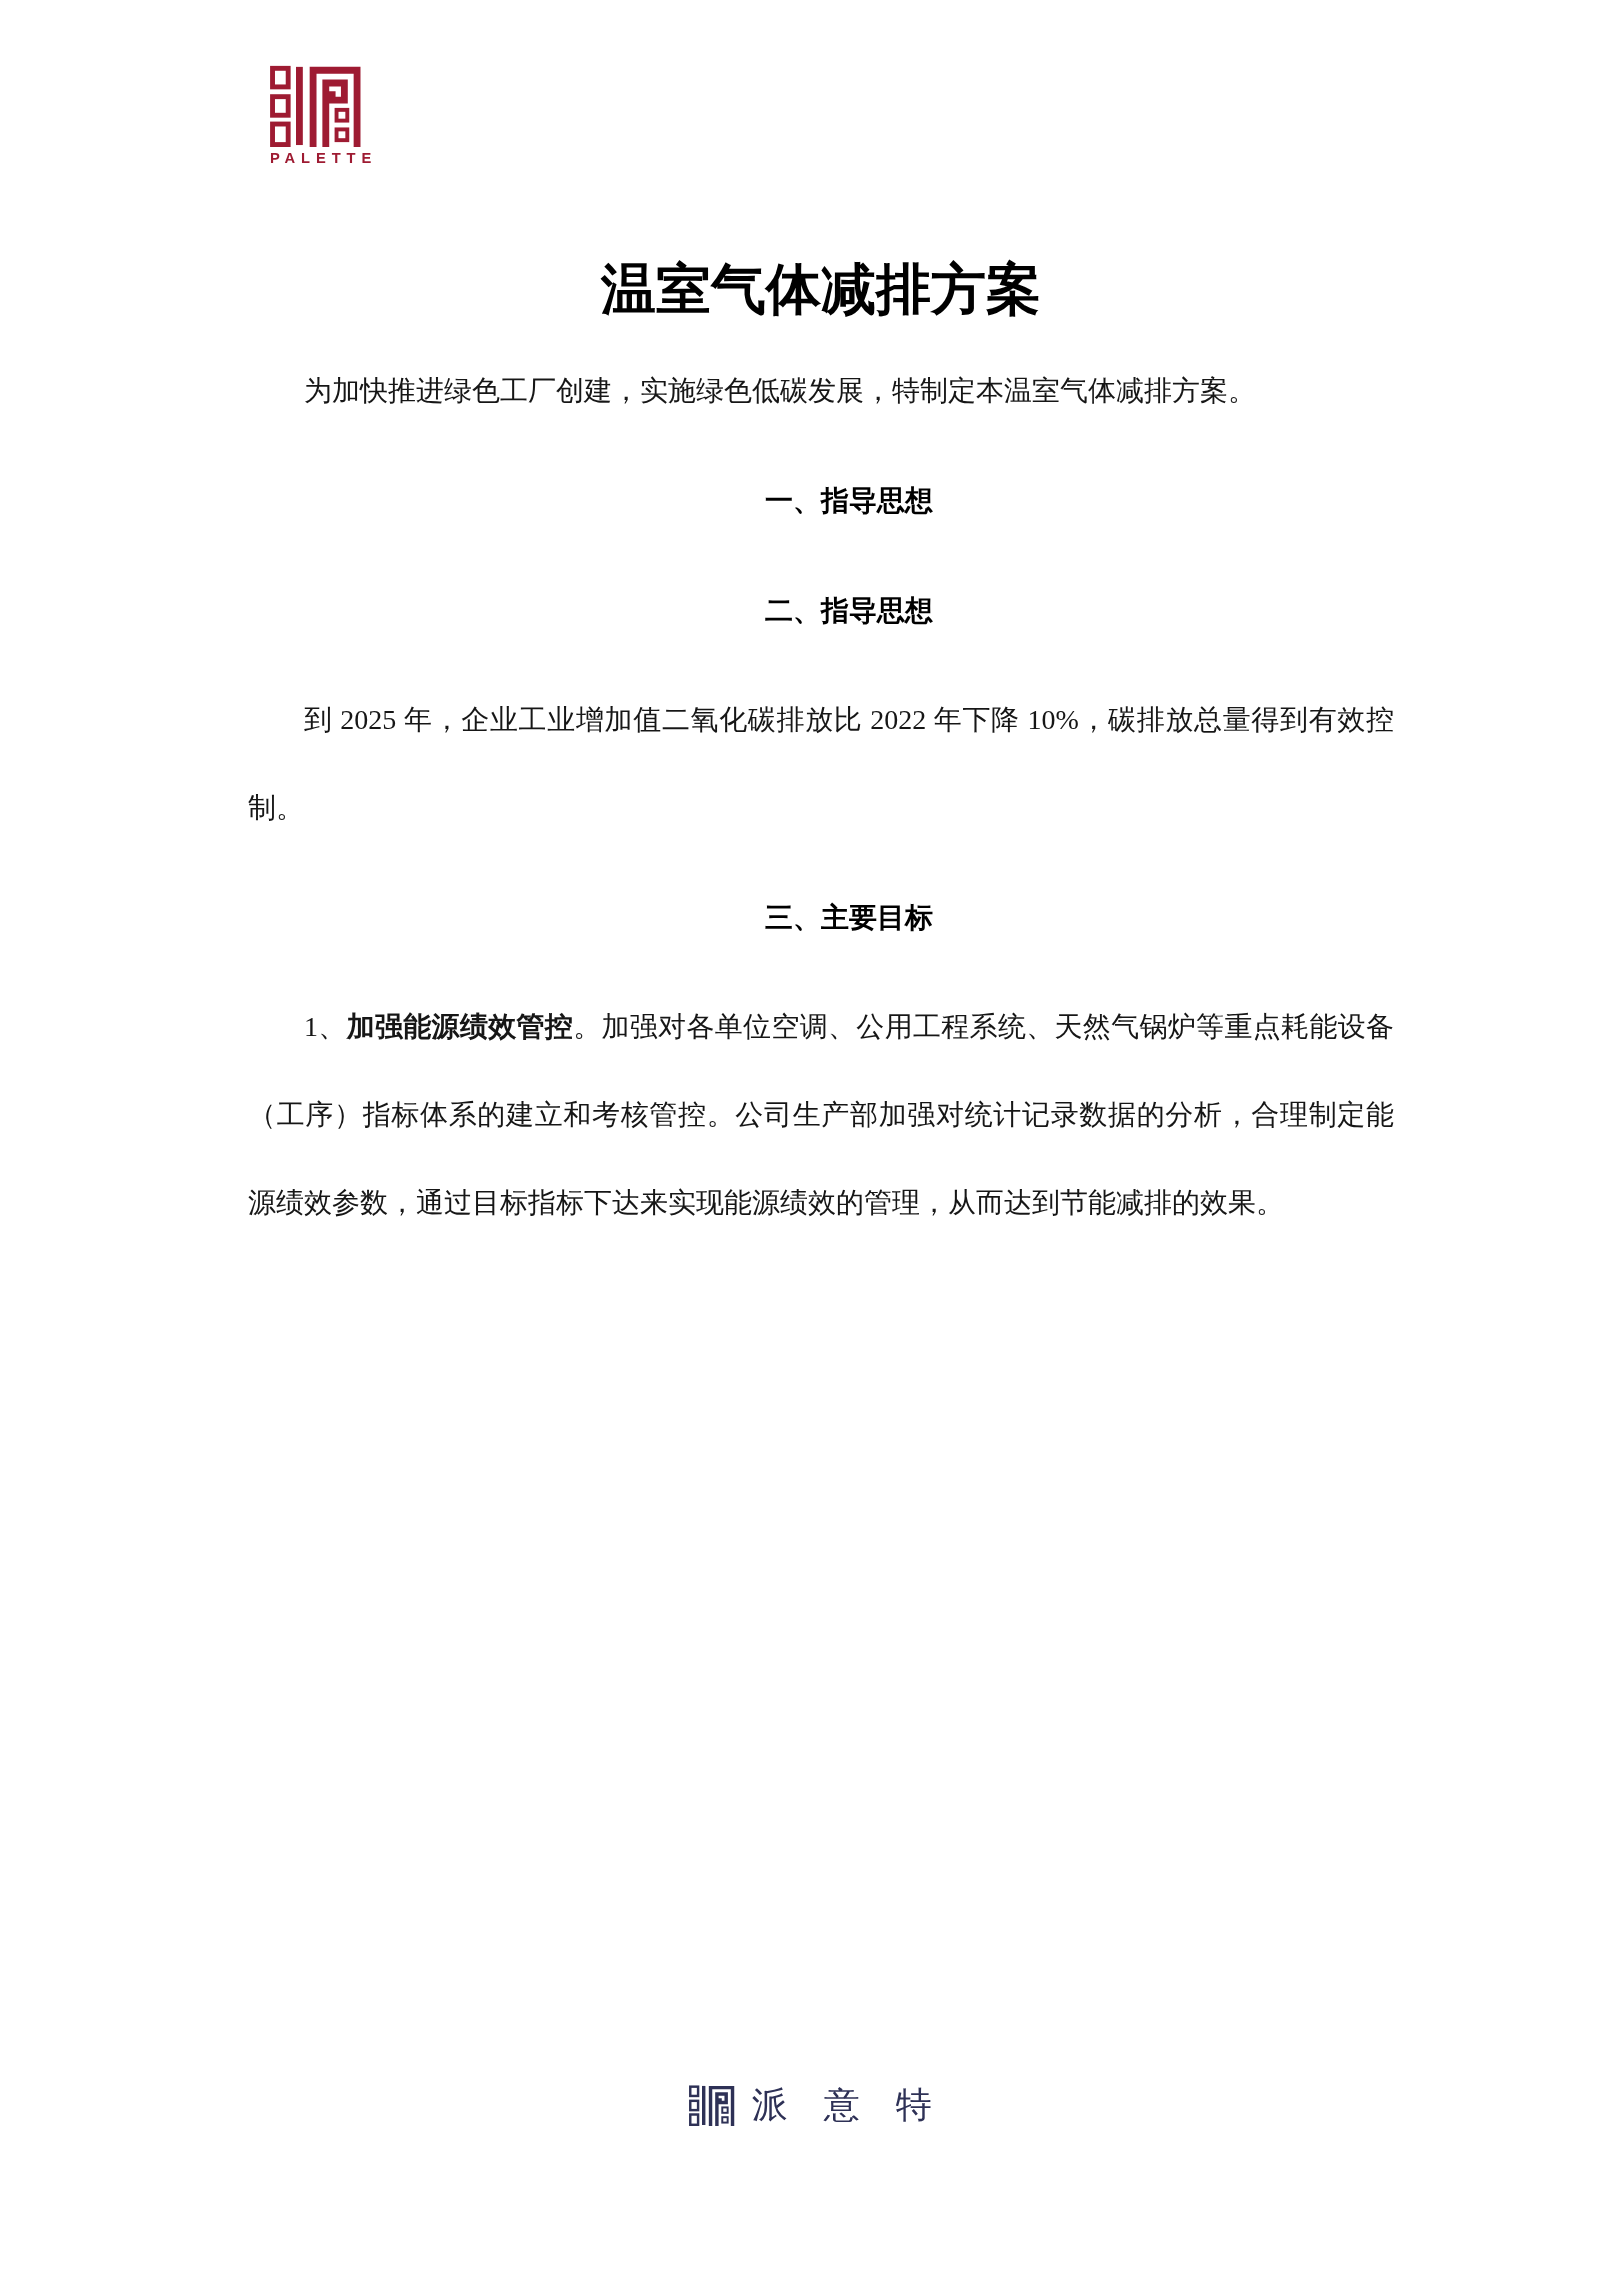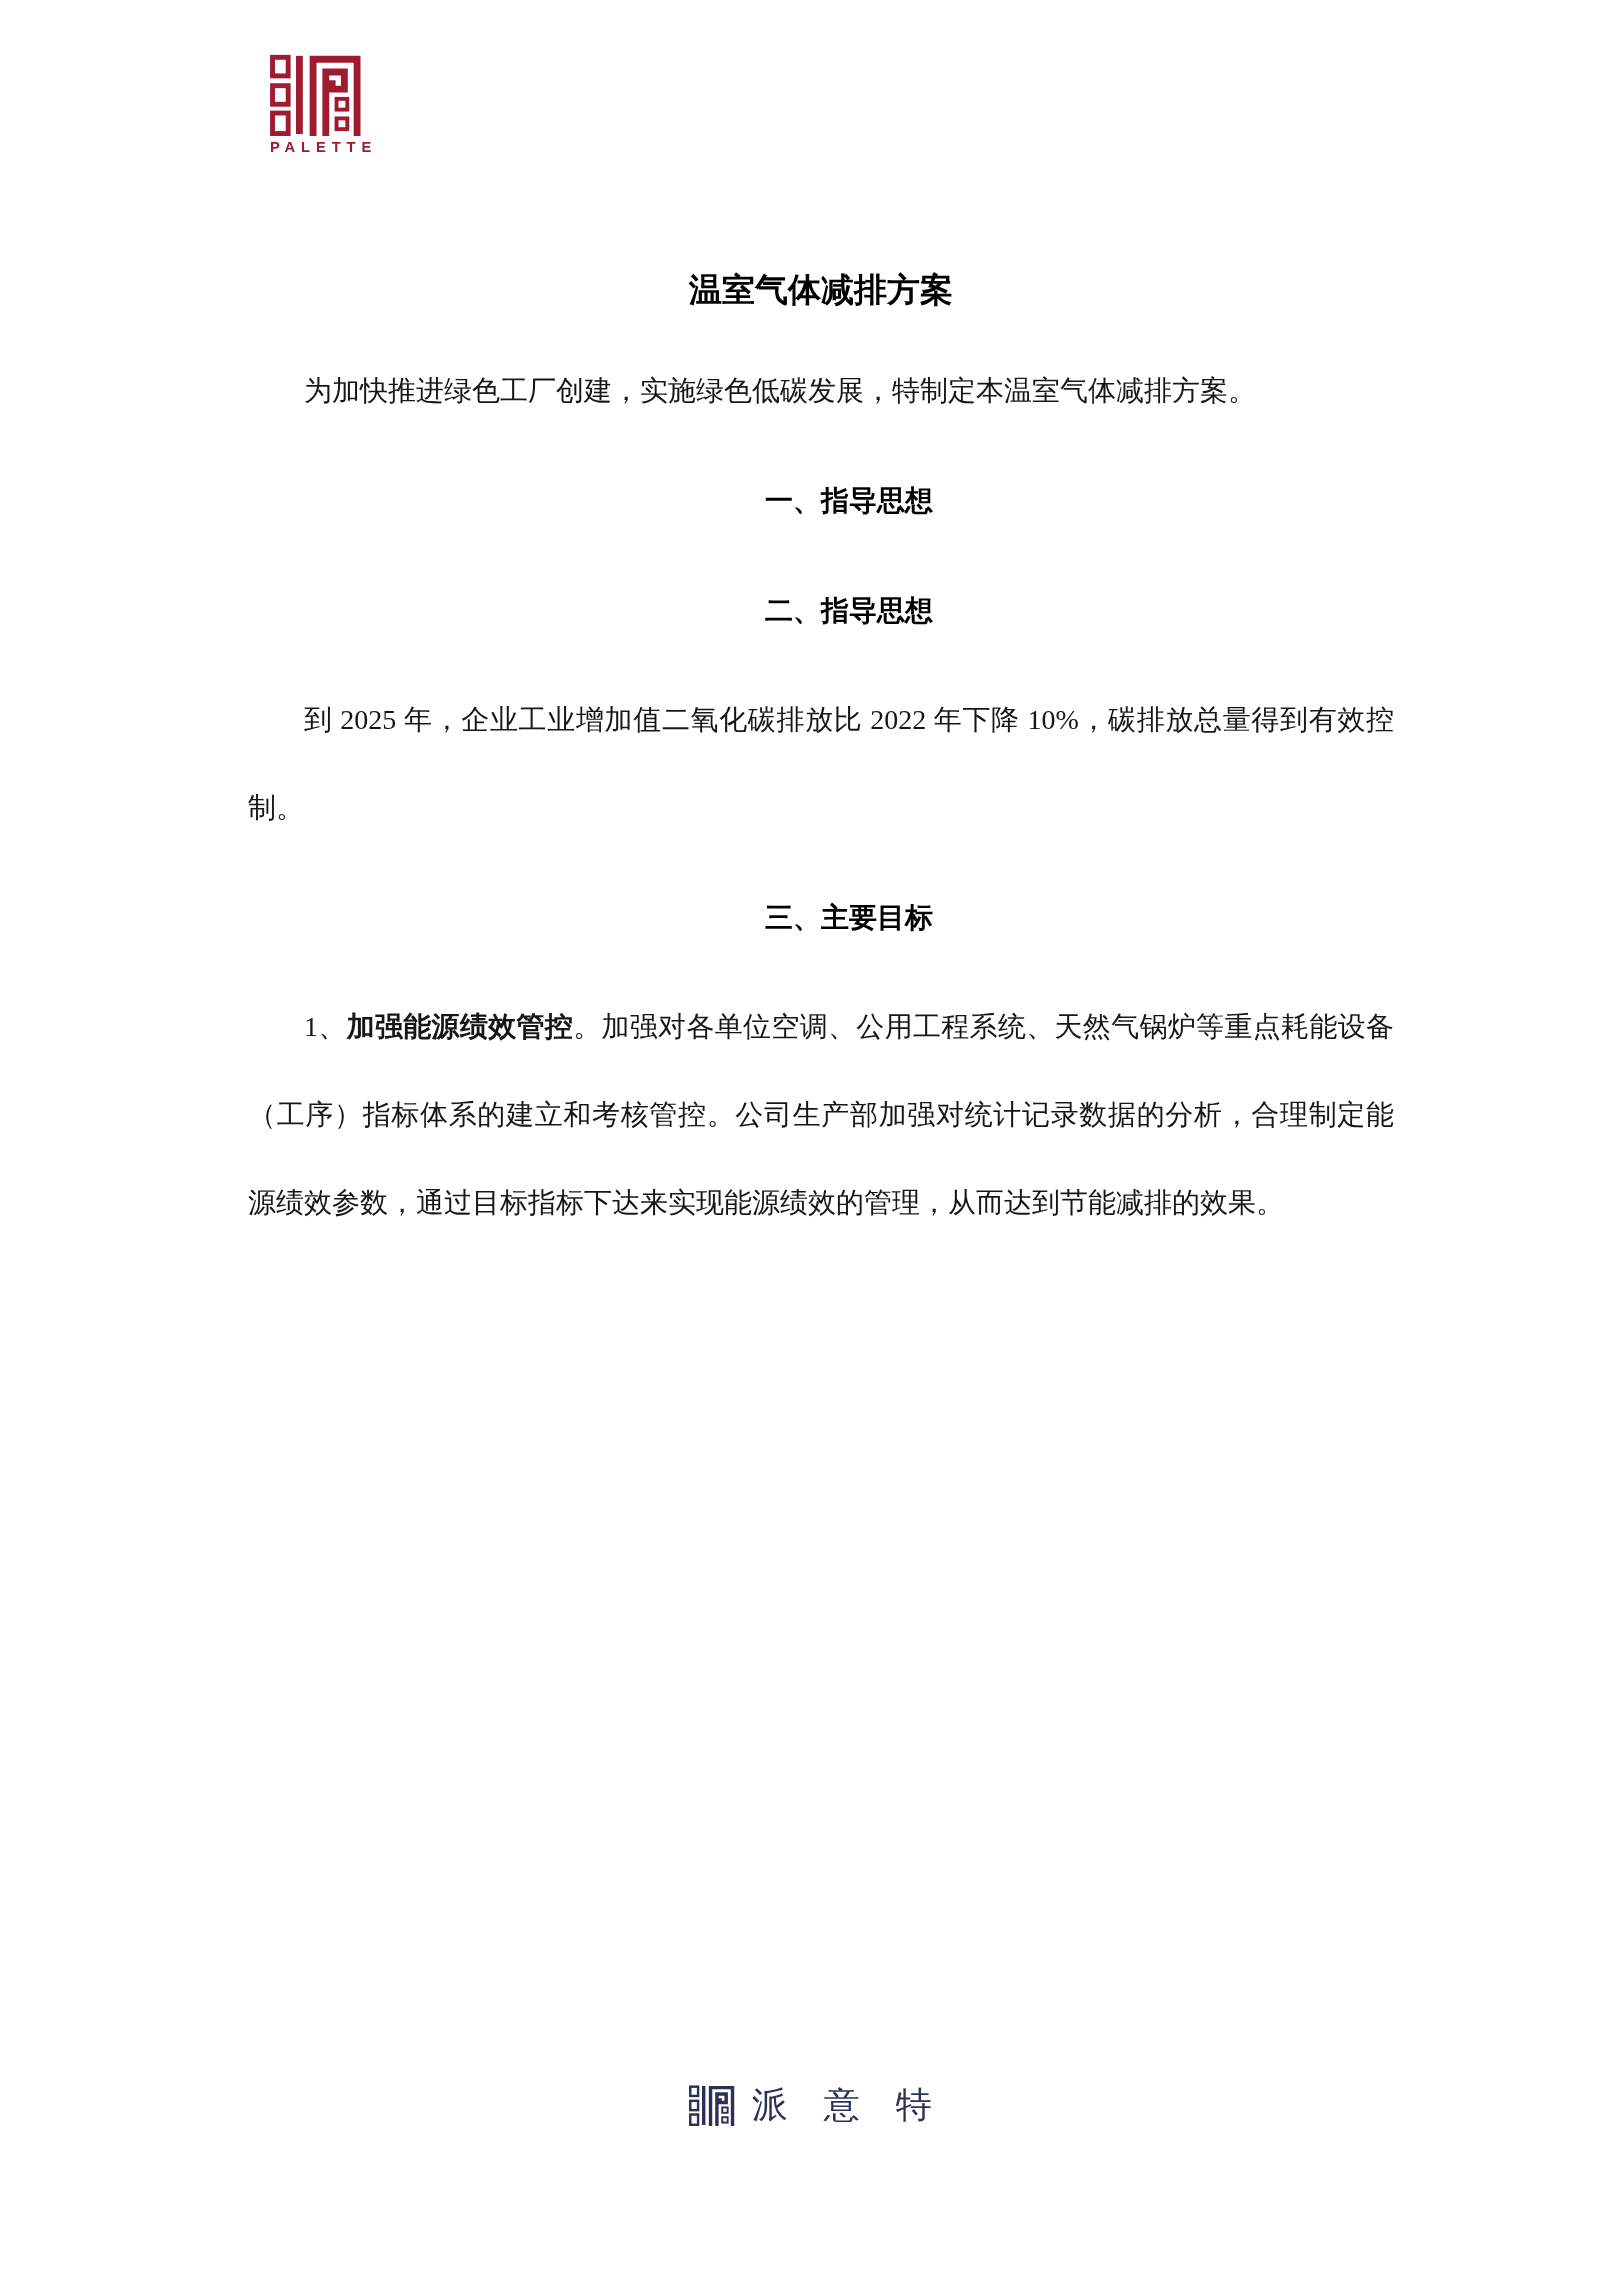--- a/index.html
+++ b/index.html
@@ -17,42 +17,42 @@
     box-sizing:border-box;
     padding-top:259px;
     font-family:"Liberation Serif","DejaVu Serif",serif;
     color:var(--ink);
   }
 
   
   .header-logo{
     position:absolute;
     left:270px;
-    top:50px;
+    top:61px;
     width:94px;
     text-align:left;
     color:var(--maroon);
   }
   .header-logo svg{display:block;width:94px;height:86px;}
   .brand-text{
     margin-top:2.9px;
     font-family:"Liberation Sans","DejaVu Sans",sans-serif;
     font-weight:700;
     font-size:14.7px;
     letter-spacing:5.9px;
     margin-right:-5.9px;
     color:var(--maroon);
     white-space:nowrap;
   }
 
   
   .doc-title{
     margin:0 227px 27.4px 248px;
     text-align:center;
-    font-size:33px;
+    font-size:55px;
     line-height:61px;
     font-weight:700;
     font-family:"Liberation Sans","DejaVu Sans",sans-serif;
     color:#000;
   }
   .content{
     margin:0 227px 0 248px;
   }
   .content p, .content h2{
     margin:21.6px 0 0 0;

